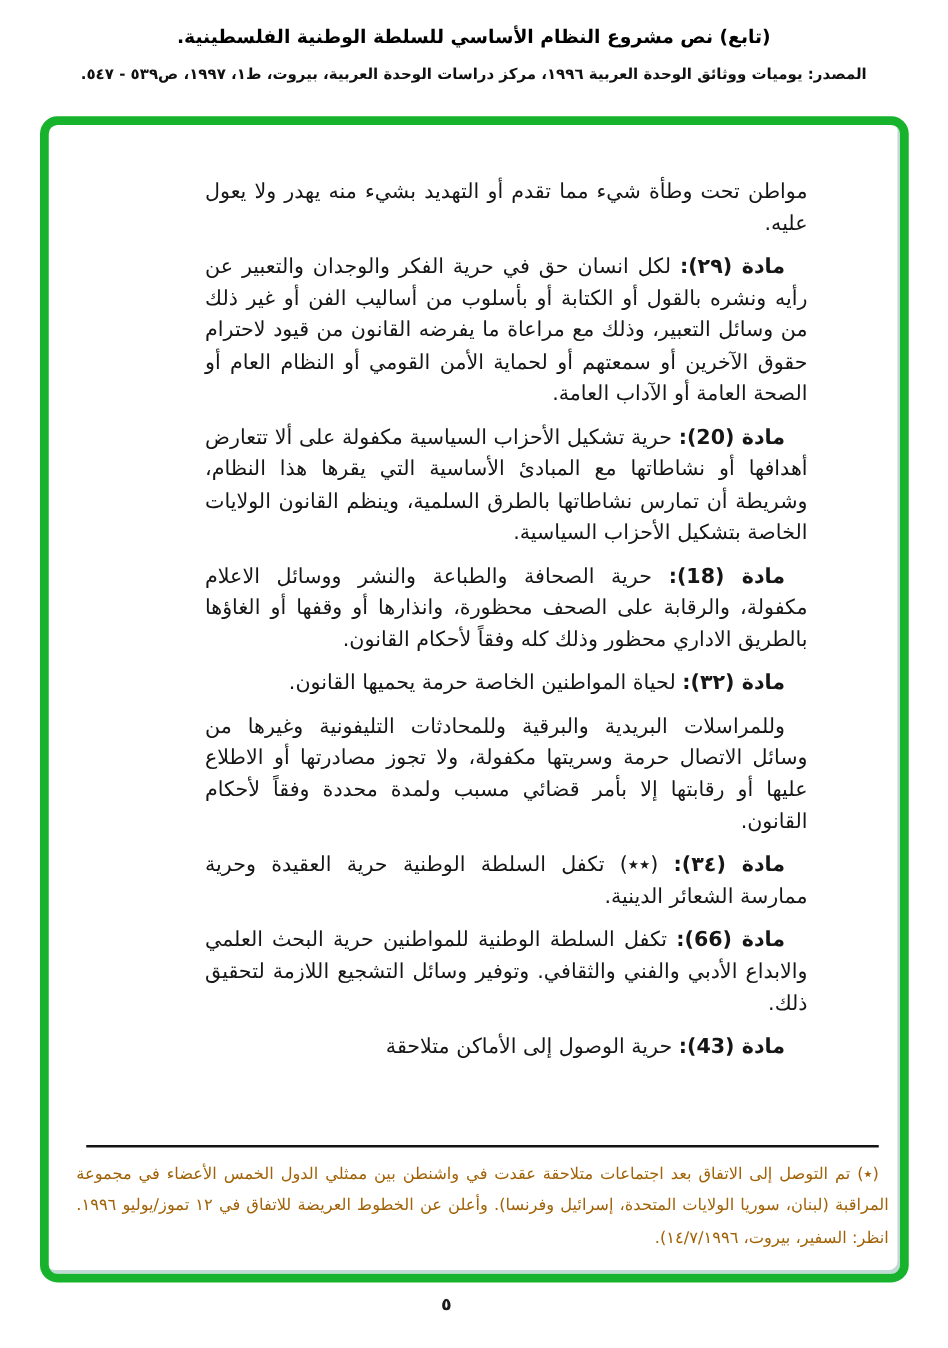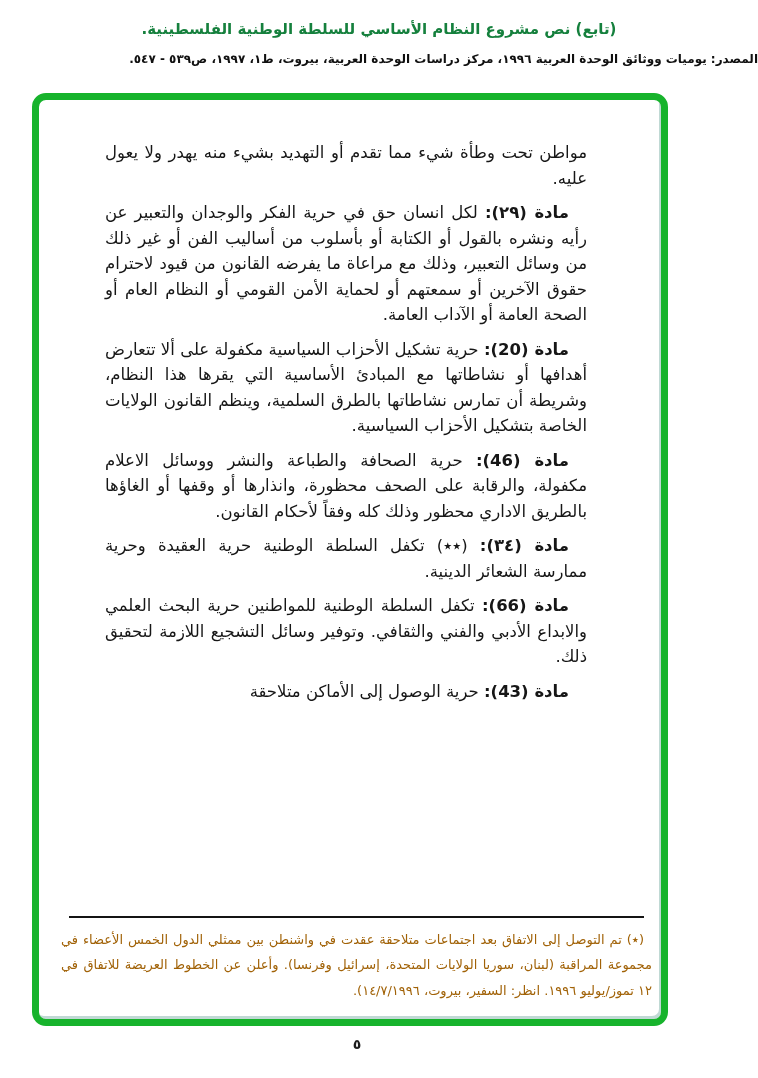--- a/index.html
+++ b/index.html
@@ -10,34 +10,34 @@
     color: #1b1b1b;
     position: relative;
     overflow: hidden;
   }
   .page { position: absolute; inset: 0; }
 
   
   .hdr-title {
     position: absolute; top: 20px; left: 0; right: 0;
     direction: rtl; text-align: center;
-    font-size: 15px; font-weight: bold; color: #15803d;
+    font-size: 15px; font-weight: bold; color: #000000;
     margin: 0;
   }
   .hdr-source {
     position: absolute; top: 52px; left: 0; right: 0;
-    direction: rtl; 
+    direction: rtl; text-align: center;
     font-size: 12px; font-weight: bold; color: #111;
   }
 
   
   .frame {
     position: absolute;
     left: 32px; top: 93px;
-    width: 636px; height: 933px;
+    width: 695px; height: 933px;
     box-sizing: border-box;
     border: 7px solid #17b32c;
     border-radius: 14px;
     box-shadow: inset -2px -3px 0 rgba(30,120,100,0.28);
     background: #ffffff;
   }
 
   
   .body-text {
     position: absolute;
@@ -89,21 +89,23 @@
 
   <h1 class="hdr-title">(تابع) نص مشروع النظام الأساسي للسلطة الوطنية الفلسطينية.</h1>
   <div class="hdr-source">المصدر: يوميات ووثائق الوحدة العربية ١٩٩٦، مركز دراسات الوحدة العربية، بيروت، ط١، ١٩٩٧، ص٥٣٩ - ٥٤٧.</div>
 
   <div class="frame">
 
     <div class="body-text">
       <p class="para"><span>مواطن تحت وطأة شيء مما تقدم أو التهديد بشيء منه يهدر ولا يعول عليه.</span></p>
       <p class="para indent"><span class="art-label">مادة (٢٩):</span> <span>لكل انسان حق في حرية الفكر والوجدان والتعبير عن رأيه ونشره بالقول أو الكتابة أو بأسلوب من أساليب الفن أو غير ذلك من وسائل التعبير، وذلك مع مراعاة ما يفرضه القانون من قيود لاحترام حقوق الآخرين أو سمعتهم أو لحماية الأمن القومي أو النظام العام أو الصحة العامة أو الآداب العامة.</span></p>
       <p class="para indent"><span class="art-label">مادة (20):</span> <span>حرية تشكيل الأحزاب السياسية مكفولة على ألا تتعارض أهدافها أو نشاطاتها مع المبادئ الأساسية التي يقرها هذا النظام، وشريطة أن تمارس نشاطاتها بالطرق السلمية، وينظم القانون الولايات الخاصة بتشكيل الأحزاب السياسية.</span></p>
-      <p class="para indent"><span class="art-label">مادة (46):</span> <span>حرية الصحافة والطباعة والنشر ووسائل الاعلام مكفولة، والرقابة على الصحف محظورة، وانذارها أو وقفها أو الغاؤها بالطريق الاداري محظور وذلك كله وفقاً لأحكام القانون.</span></p>
+      <p class="para indent"><span class="art-label">مادة (18):</span> <span>حرية الصحافة والطباعة والنشر ووسائل الاعلام مكفولة، والرقابة على الصحف محظورة، وانذارها أو وقفها أو الغاؤها بالطريق الاداري محظور وذلك كله وفقاً لأحكام القانون.</span></p>
+      <p class="para indent"><span class="art-label">مادة (٣٢):</span> <span>لحياة المواطنين الخاصة حرمة يحميها القانون.</span></p>
+      <p class="para indent"><span>وللمراسلات البريدية والبرقية وللمحادثات التليفونية وغيرها من وسائل الاتصال حرمة وسريتها مكفولة، ولا تجوز مصادرتها أو الاطلاع عليها أو رقابتها إلا بأمر قضائي مسبب ولمدة محددة وفقاً لأحكام القانون.</span></p>
       <p class="para indent"><span class="art-label">مادة (٣٤):</span> <span>(٭٭) تكفل السلطة الوطنية حرية العقيدة وحرية ممارسة الشعائر الدينية.</span></p>
       <p class="para indent"><span class="art-label">مادة (66):</span> <span>تكفل السلطة الوطنية للمواطنين حرية البحث العلمي والابداع الأدبي والفني والثقافي. وتوفير وسائل التشجيع اللازمة لتحقيق ذلك.</span></p>
       <p class="para indent"><span class="art-label">مادة (43):</span> <span>حرية الوصول إلى الأماكن متلاحقة</span></p>
     </div>
 
     <div class="footer-area">
       <div class="divider"></div>
       <p class="footnote"><span>(٭)</span> <span>تم التوصل إلى الاتفاق بعد اجتماعات متلاحقة عقدت في واشنطن بين ممثلي الدول الخمس الأعضاء في مجموعة المراقبة (لبنان، سوريا الولايات المتحدة، إسرائيل وفرنسا). وأعلن عن الخطوط العريضة للاتفاق في ١٢ تموز/يوليو ١٩٩٦. انظر: السفير، بيروت، ١٤/٧/١٩٩٦).</span></p>
     </div>
 

